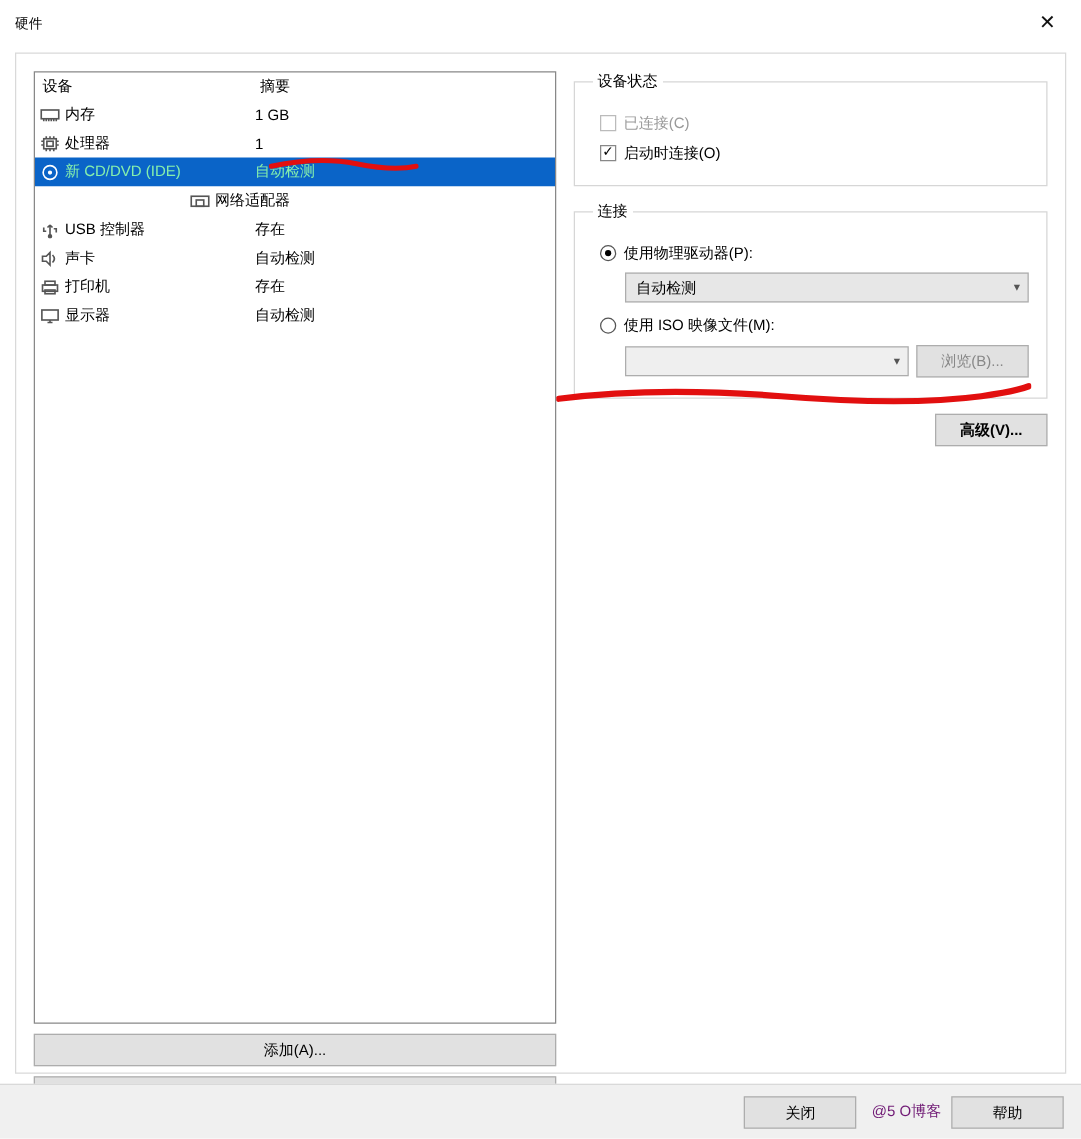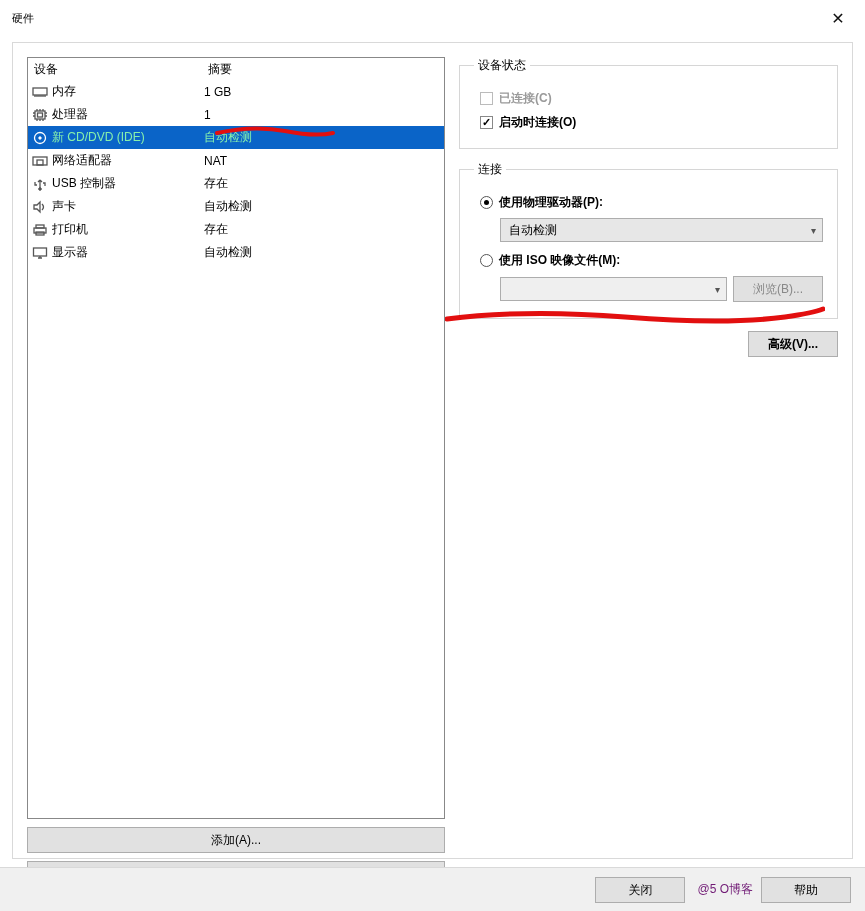--- a/index.html
+++ b/index.html
@@ -99,21 +99,20 @@
 fieldset.grp > legend {
   font-size: 12px;
   padding: 0 4px;
   margin-left: 4px;
 }
 .check-line, .radio-line {
   display: flex; align-items: center;
   gap: 6px;
   margin: 4px 4px 4px 10px;
   height: 20px;
-  font-weight: bold;
 }
 .cb {
   width: 13px; height: 13px;
   border: 1px solid #888;
   display: flex; align-items: center; justify-content: center;
   font-size: 11px; line-height: 1;
   background: #fff;
 }
 .cb.disabled { border-color: #bbb; color: #bbb; }
 .cb .tick::before { content: "✓"; }
@@ -202,21 +201,20 @@
             <span class="dev-summary">自动检测</span>
           </div>
           <div class="row">
             <span class="icon-cell">
               <svg width="16" height="14" viewBox="0 0 16 14">
                 <rect x="1" y="3" width="14" height="8" stroke="#555" stroke-width="1.3" fill="none"></rect>
                 <rect x="5" y="6" width="6" height="5" stroke="#555" stroke-width="1.3" fill="none"></rect>
               </svg>
             </span>
             <span class="dev-label">网络适配器</span>
-            <span class="dev-summary">NAT</span>
           </div>
           <div class="row">
             <span class="icon-cell">
               <svg width="16" height="14" viewBox="0 0 16 14">
                 <path d="M8 12 V3 M8 3 l-2 2 M8 3 l2 2 M5 8 h-2 v-3 M11 6 h2 v3" stroke="#555" stroke-width="1.3" fill="none"></path>
                 <circle cx="8" cy="12" r="1.3" stroke="#555" fill="#555"></circle>
               </svg>
             </span>
             <span class="dev-label">USB 控制器</span>
             <span class="dev-summary">存在</span>

